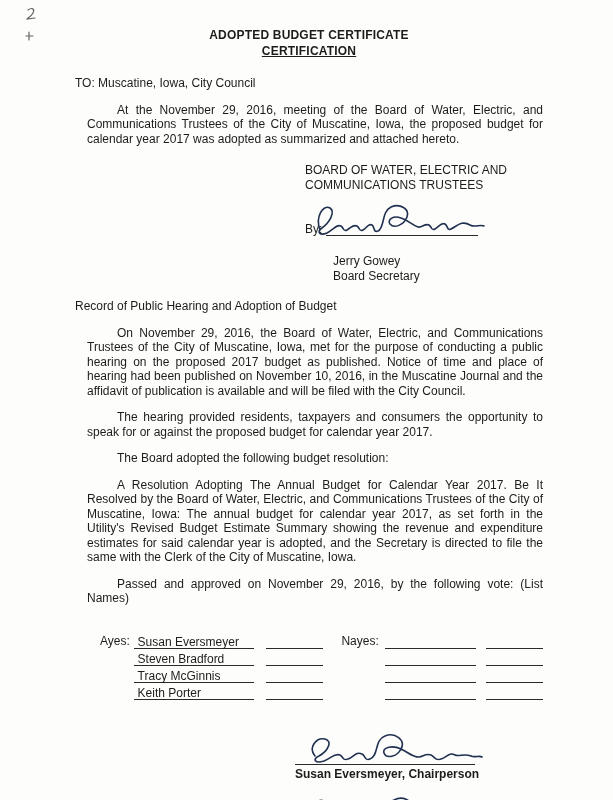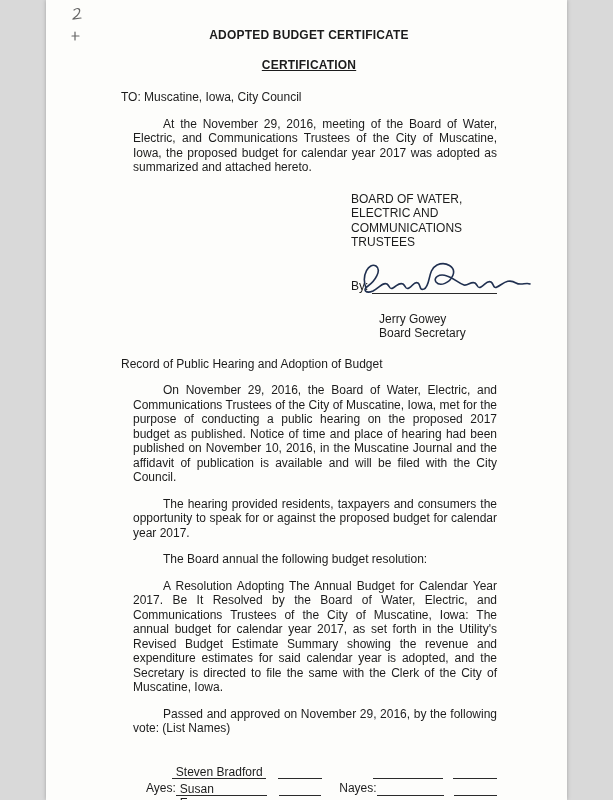--- a/index.html
+++ b/index.html
@@ -1,32 +1,32 @@
 <!DOCTYPE html>
 <html><head>
 <meta charset="utf-8">
 <style>
   html,body { margin:0; padding:0; background:#d9d9d9; }
   .page {
     position:relative;
-    width:521px; height:800px;
+    width:613px; height:800px;
     margin:0 auto;
     background:#fdfdfb;
     box-sizing:border-box;
     padding:28px 70px 0 75px;
     font-family:"Liberation Sans", sans-serif;
     font-size:12px;
     line-height:14.5px;
     color:#1c1c1c;
     overflow:hidden;
     box-shadow:0 0 4px rgba(0,0,0,.25);
   }
   .corner-marks { position:absolute; top:6px; left:22px; color:#555; }
   .title-block { text-align:center; font-weight:600; letter-spacing:.2px; }
-  .subtitle { text-decoration:underline; margin-top:15px; }
+  .subtitle { text-decoration:underline; margin-top:1px; }
   .to-line { margin-top:18px; }
   p.body-para { margin:12px 0 0 12px; text-indent:30px; text-align:justify; }
 
   .board-block { margin:17px 0 0 230px; }
   .board-block .org { line-height:14.5px; }
   .by-row { margin-top:14px; display:flex; align-items:flex-end; height:30px; }
   .by-label { margin-right:4px; }
   .by-line { position:relative; width:152px; height:14px; border-bottom:1px solid #2a2a2a; }
   .sig-top { position:absolute; left:-16px; bottom:-7px; }
   .by-name { margin-left:28px; margin-top:18px; }
@@ -89,40 +89,40 @@
     <div class="by-name">Jerry Gowey</div>
     <div class="by-title">Board Secretary</div>
   </div>
 
   <div class="record-heading">Record of Public Hearing and Adoption of Budget</div>
 
   <p class="body-para">On November 29, 2016, the Board of Water, Electric, and Communications Trustees of the City of Muscatine, Iowa, met for the purpose of conducting a public hearing on the proposed 2017 budget as published.  Notice of time and place of hearing had been published on November 10, 2016, in the Muscatine Journal and the affidavit of publication is available and will be filed with the City Council.</p>
 
   <p class="body-para">The hearing provided residents, taxpayers and consumers the opportunity to speak for or against the proposed budget for calendar year 2017.</p>
 
-  <p class="body-para">The Board annual the following budget resolution:</p>
+  <p class="body-para">The Board adopted the following budget resolution:</p>
 
   <p class="body-para">A Resolution Adopting The Annual Budget for Calendar Year 2017.  Be It Resolved by the Board of Water, Electric, and Communications Trustees of the City of Muscatine, Iowa:  The annual budget for calendar year 2017, as set forth in the Utility's Revised Budget Estimate Summary showing the revenue and expenditure estimates for said calendar year is adopted, and the Secretary is directed to file the same with the Clerk of the City of Muscatine, Iowa.</p>
 
   <p class="body-para">Passed and approved on November 29, 2016, by the following vote:  (List Names)</p>
 
   <div class="vote-area">
     <div class="vote-row">
+      <span class="vote-label">Ayes:</span>
+      <span class="u-line name-line">Susan Eversmeyer</span>
+      <span class="u-line short-line"></span>
+      <span class="nayes-label">Nayes:</span>
+      <span class="u-line r-line1"></span>
+      <span class="u-line r-line2"></span>
+    </div>
+    <div class="vote-row">
       <span class="vote-label"></span>
       <span class="u-line name-line">Steven Bradford</span>
       <span class="u-line short-line"></span>
       <span class="nayes-spacer"></span>
-      <span class="u-line r-line1"></span>
-      <span class="u-line r-line2"></span>
-    </div>
-    <div class="vote-row">
-      <span class="vote-label">Ayes:</span>
-      <span class="u-line name-line">Susan Eversmeyer</span>
-      <span class="u-line short-line"></span>
-      <span class="nayes-label">Nayes:</span>
       <span class="u-line r-line1"></span>
       <span class="u-line r-line2"></span>
     </div>
     <div class="vote-row">
       <span class="vote-label"></span>
       <span class="u-line name-line">Tracy McGinnis</span>
       <span class="u-line short-line"></span>
       <span class="nayes-spacer"></span>
       <span class="u-line r-line1"></span>
       <span class="u-line r-line2"></span>

